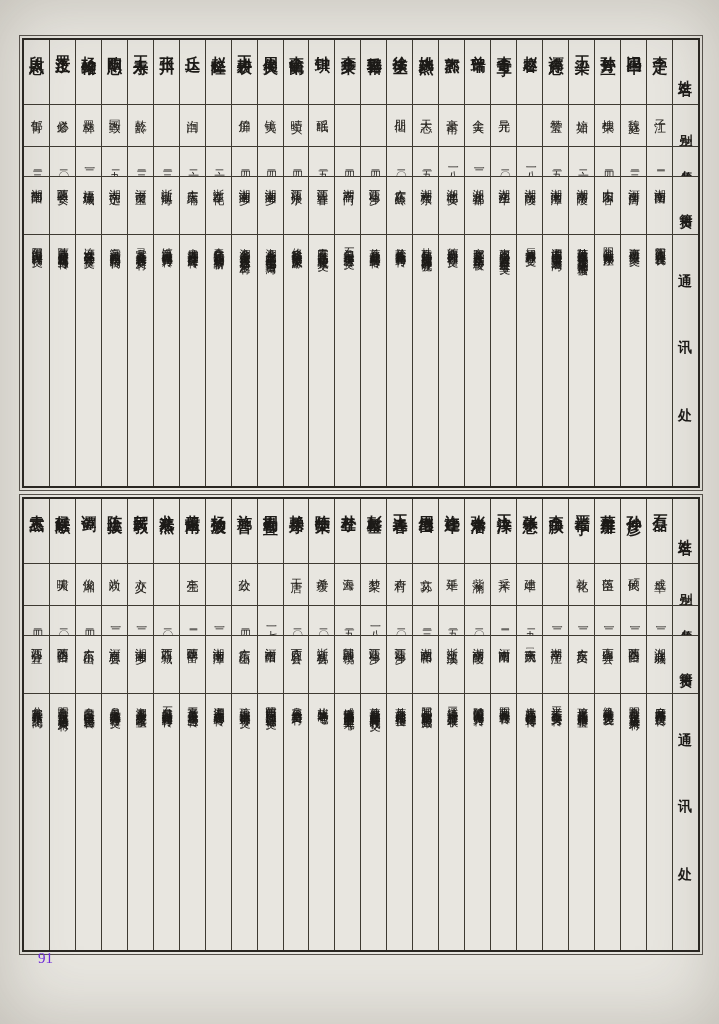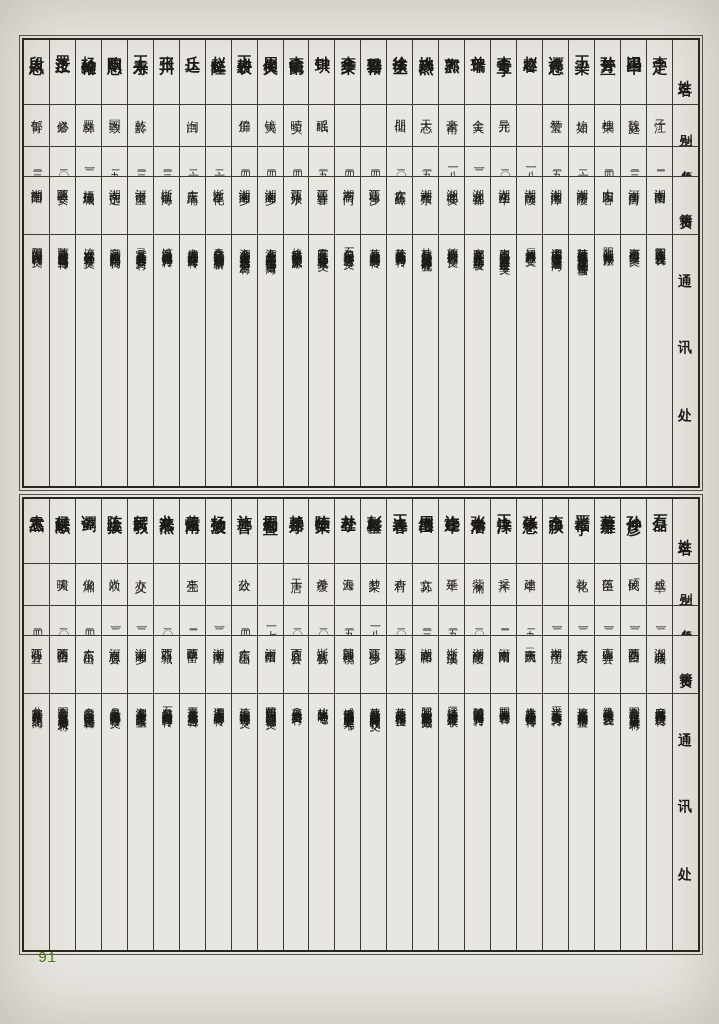--- a/index.html
+++ b/index.html
@@ -62,22 +62,22 @@
   .header-col .vtext{font-weight:bold;}
   .header-col .name-cell .vtext{margin:auto;padding:0;font-size:14px;letter-spacing:3px;}
   .header-col .byname-cell .vtext{margin:auto;padding:0;font-size:13px;letter-spacing:2px;}
   .header-col .age-cell .vtext{margin:auto;font-size:11px;}
   .header-col .origin-cell .vtext{margin:auto;padding:0;font-size:13px;letter-spacing:2px;}
   .header-col .address-cell .vtext{margin:0 auto;padding-top:26px;font-size:14px;letter-spacing:68px;}
   .page-number{
     position:absolute;
     left:38px;top:950px;
     font-size:15px;
-    font-family:Liberation Mono, monospace;
-    color:#4d7c0f;
+    font-family:Liberation Serif, serif;
+    color:#6d28d9;
   }
 </style>
 </head>
 <body>
 
 <div class="page">
 
   <div class="dir-table table-top">
       <div class="col header-col">
     <div class="cell name-cell">

